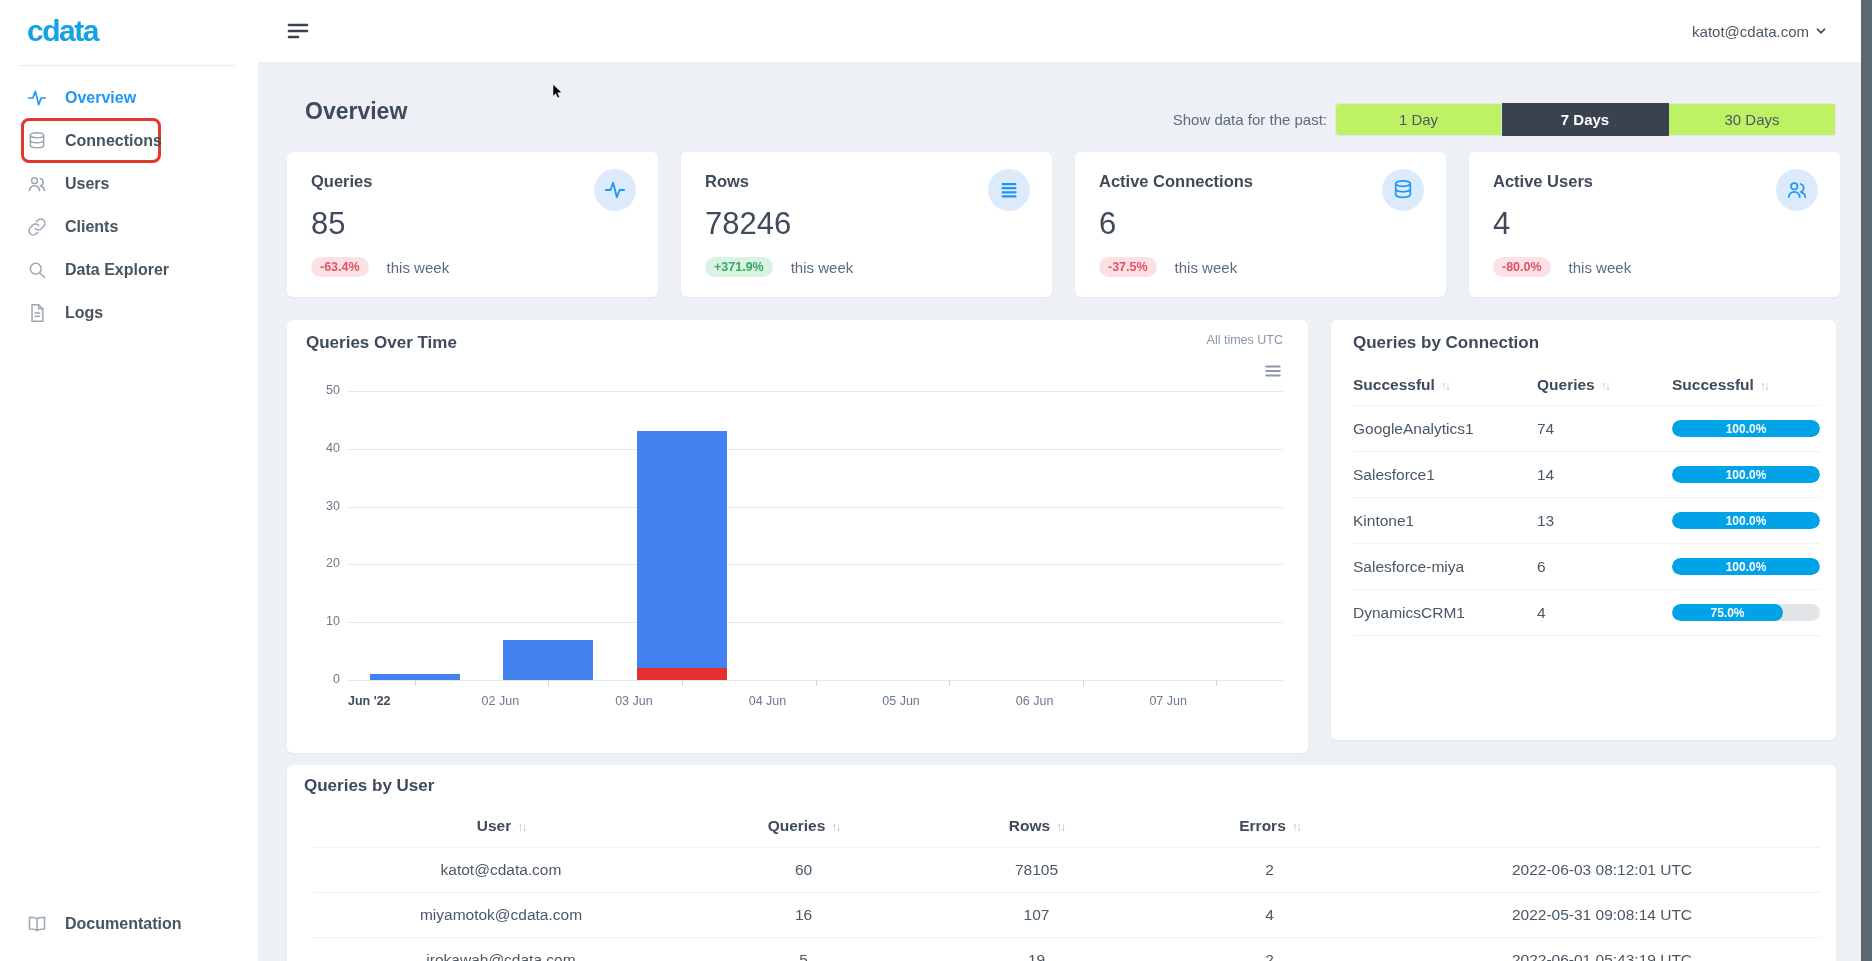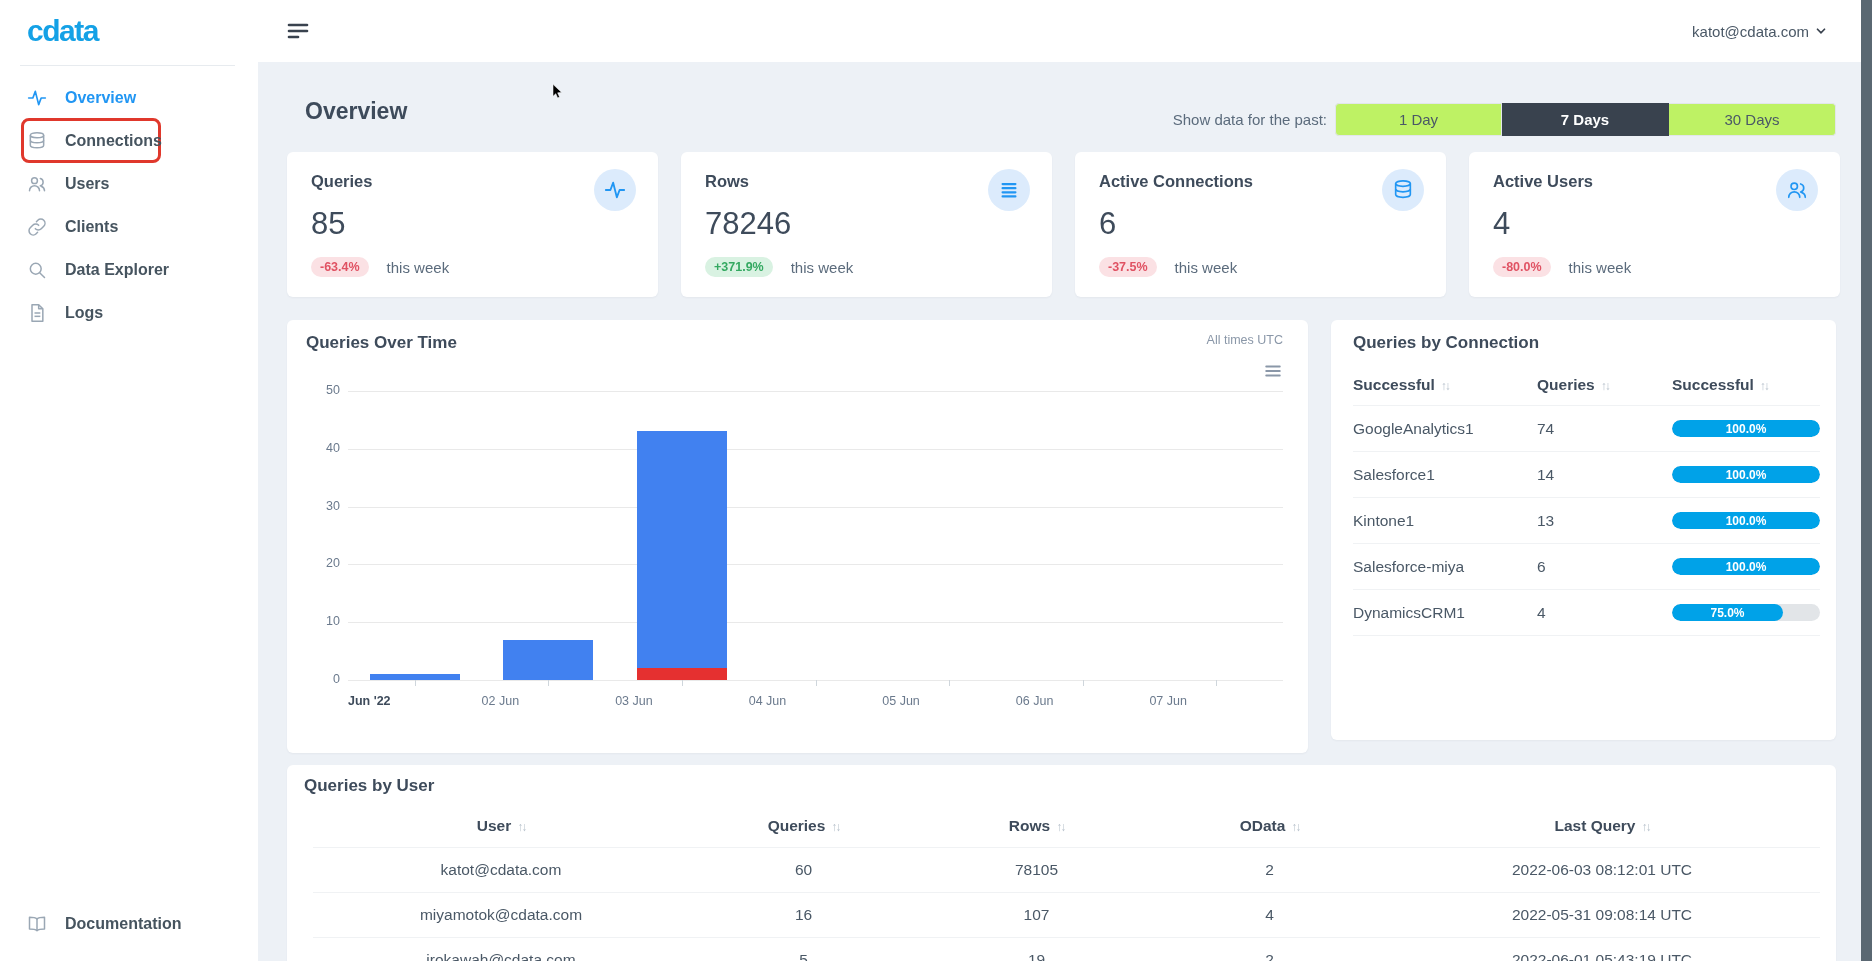--- a/index.html
+++ b/index.html
@@ -382,22 +382,21 @@
         </div>
     </div>
 
     <div class="card users-card">
       <div class="card-title">Queries by User</div>
       <div class="users-table">
           <div class="ut-row ut-head">
             <div class="th"><span>User</span><span class="sort">↑↓</span></div>
             <div class="th"><span>Queries</span><span class="sort">↑↓</span></div>
             <div class="th"><span>Rows</span><span class="sort">↑↓</span></div>
-            <div class="th"><span>OData</span><span class="sort">↑↓</span></div>
-            <div class="th"><span>Last Query</span><span class="sort">↑↓</span></div>
+            <div class="th"><span>Errors</span><span class="sort">↑↓</span></div>
           </div>
           <div class="ut-row">
             <div class="td">katot@cdata.com</div>
             <div class="td">60</div>
             <div class="td">78105</div>
             <div class="td">2</div>
             <div class="td">2022-06-03 08:12:01 UTC</div>
           </div>
           <div class="ut-row">
             <div class="td">miyamotok@cdata.com</div>

